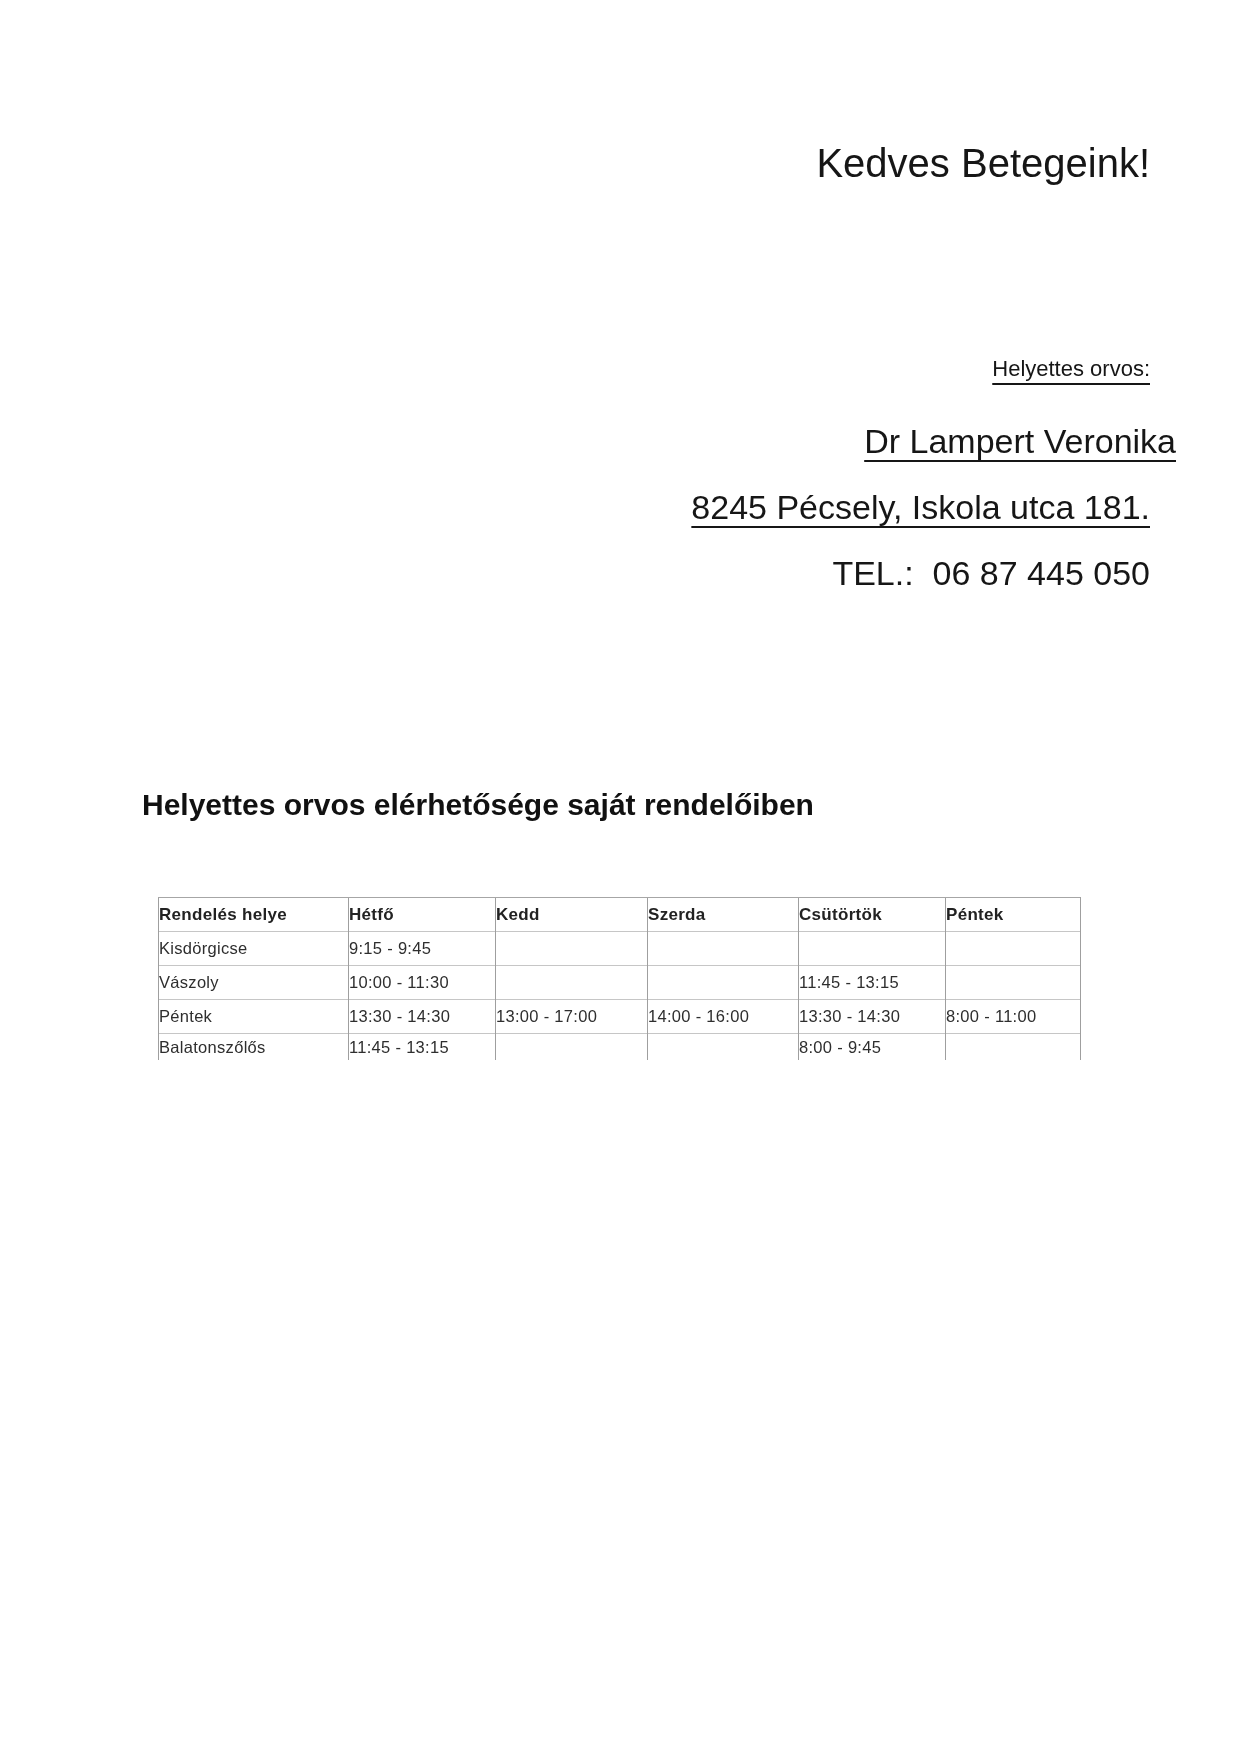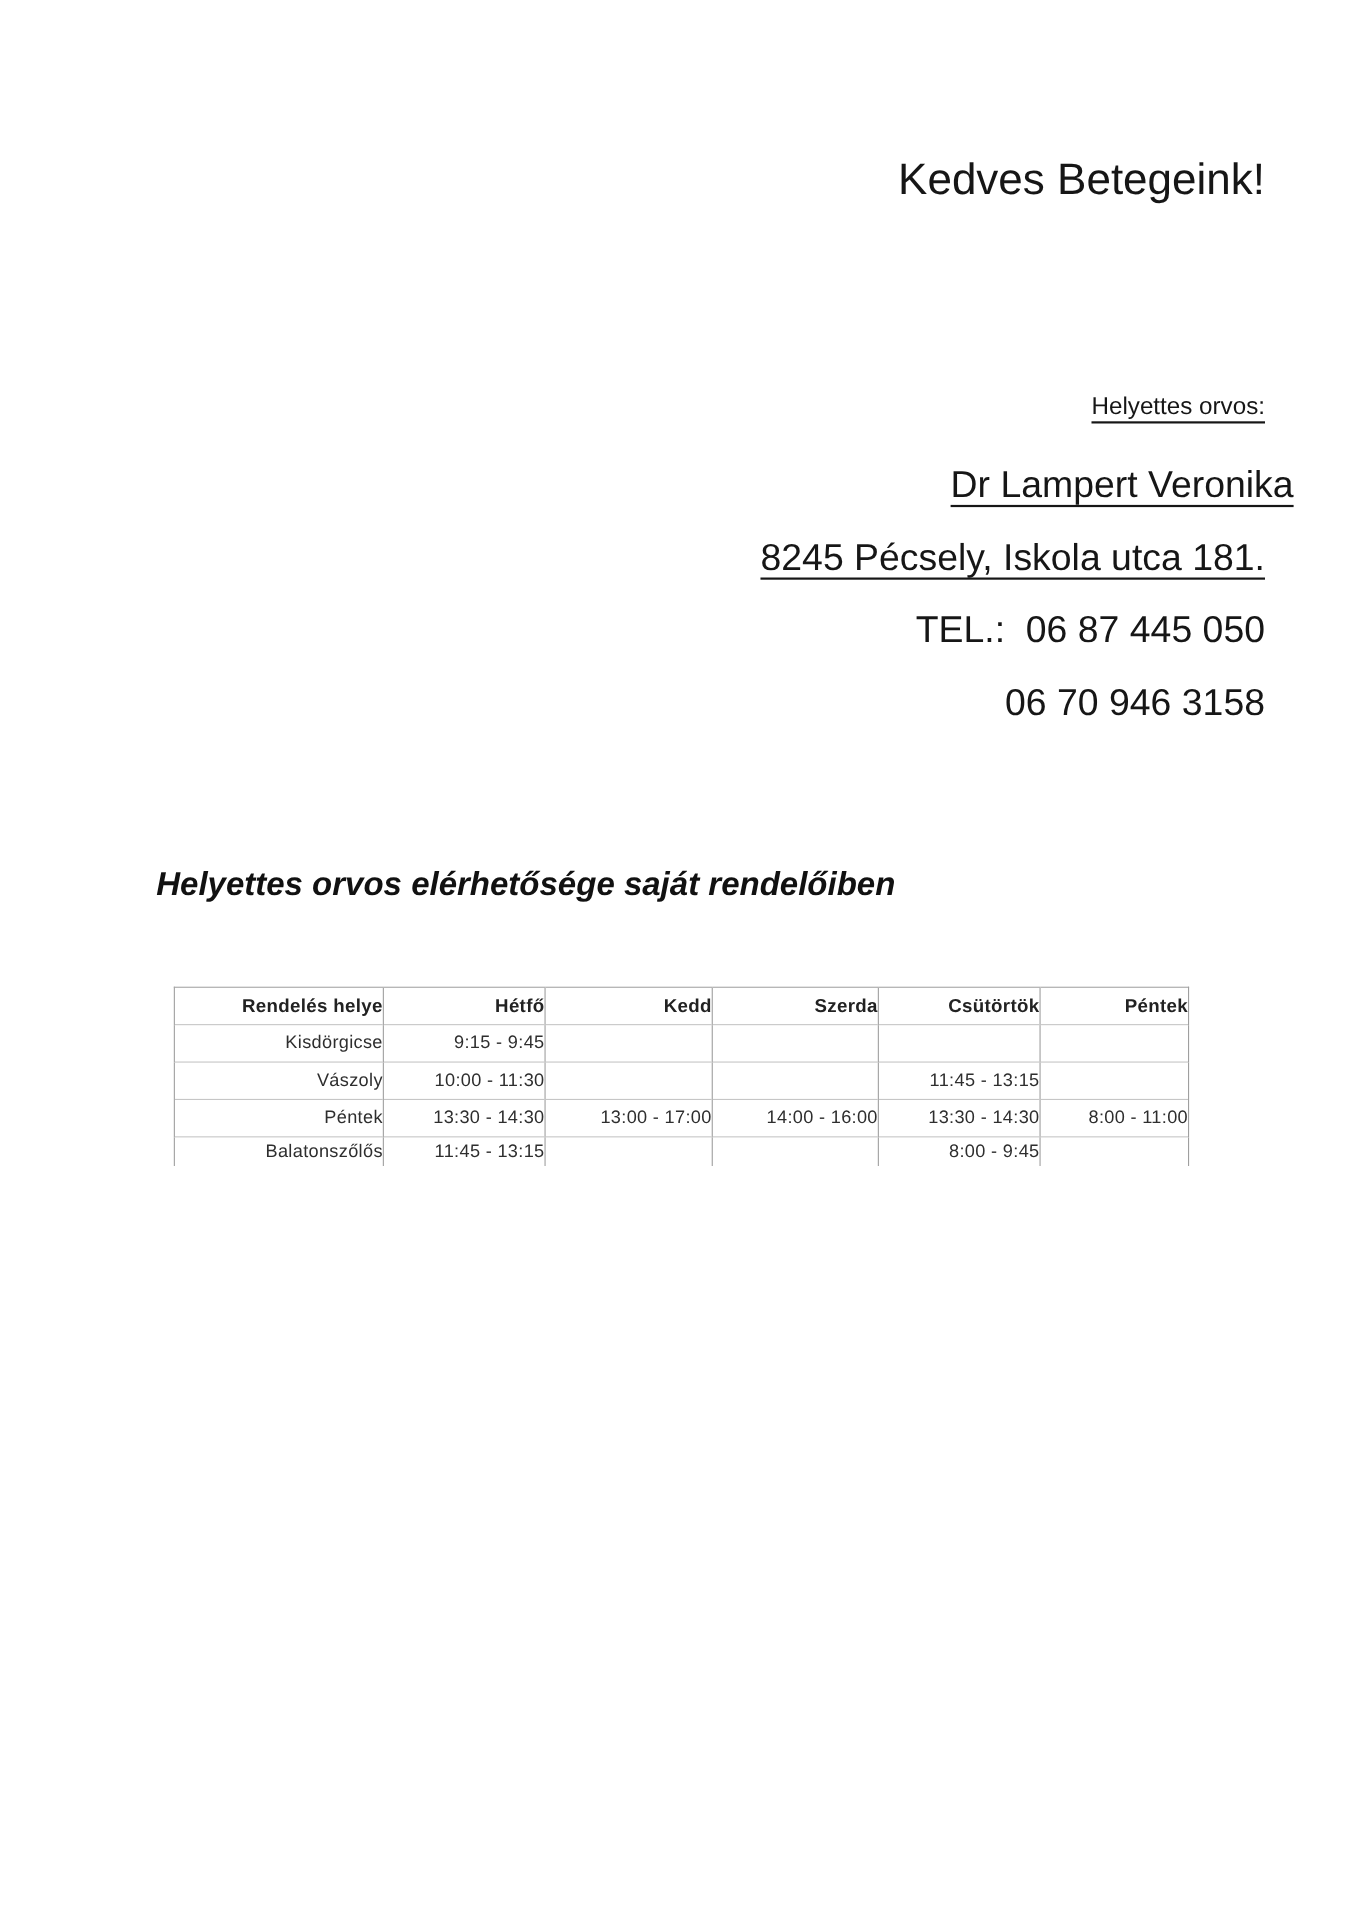--- a/index.html
+++ b/index.html
@@ -32,38 +32,37 @@
     text-decoration: underline;
     text-decoration-thickness: 2px;
     text-underline-offset: 7px;
   }
   .section-heading {
     position: absolute;
     top: 788px;
     left: 142px;
     font-size: 30px;
     font-weight: bold;
-    font-style: italic;
     color: #111111;
   }
   
   table.schedule {
     position: absolute;
     top: 897px;
     left: 158px;
     width: 922px;
     border-collapse: collapse;
     table-layout: fixed;
     color: #2e2e2e;
     letter-spacing: 0.3px;
   }
   table.schedule th, table.schedule td {
     border-left: 1.5px solid #9f9f9f;
     padding: 0;
-    text-align: right;
+    text-align: left;
     vertical-align: middle;
     overflow: hidden;
   }
   table.schedule th:last-child, table.schedule td:last-child {
     border-right: 1.5px solid #9f9f9f;
   }
   table.schedule thead th {
     border-top: 1px solid #a6a6a6;
     font-size: 17px;
     font-weight: bold;
@@ -93,21 +92,20 @@
 
 
   <div class="center-line l0 u">Helyettes orvos:</div>
 
   <div class="center-line l1 u">Dr Lampert Veronika</div>
 
   <div class="center-line l2 u">8245 Pécsely, Iskola utca 181.</div>
 
   <div class="center-line l3">TEL.:  06 87 445 050</div>
 
-  <div class="center-line l4">06 70 946 3158</div>
 
   <div class="section-heading">Helyettes orvos elérhetősége saját rendelőiben</div>
 
   <table class="schedule">
     <colgroup>
       <col class="c0">
         <col class="c1">
         <col class="c2">
         <col class="c3">
         <col class="c4">

